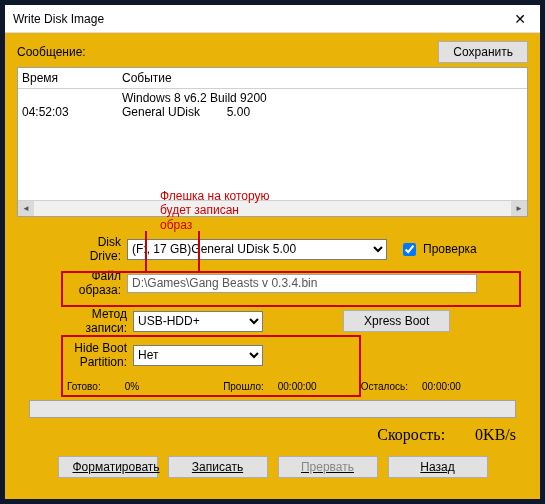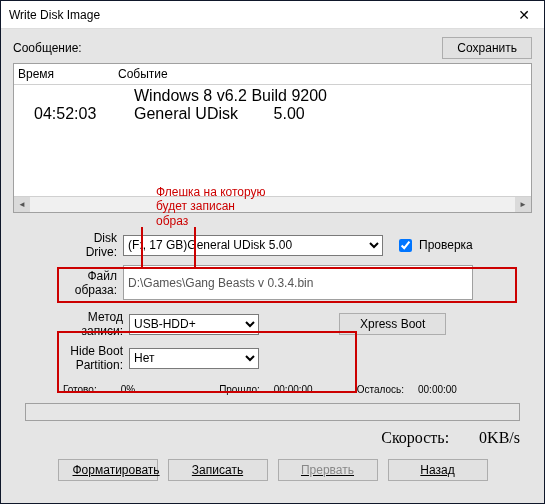--- a/index.html
+++ b/index.html
@@ -6,22 +6,22 @@
   body {
     margin: 0;
     font-family: "Segoe UI", Tahoma, sans-serif;
     font-size: 12px;
     background: #fff;
     color: #000;
   }
   .window {
     width: 545px;
     height: 504px;
-    border: 1px solid #0f172a;
-    background: #e5e5e5;
+    border: 5px solid #0f172a;
+    background: #eab308;
     position: relative;
   }
   .titlebar {
     height: 28px;
     background: #fff;
     display: flex;
     align-items: center;
     justify-content: space-between;
     padding: 0 0 0 8px;
     border-bottom: 1px solid #ddd;
@@ -63,21 +63,21 @@
     position: relative;
   }
   .log-header {
     display: flex;
     border-bottom: 1px solid #d0d0d0;
     padding: 3px 4px;
     font-size: 12px;
   }
   .log-col-time { width: 100px; }
   .log-col-event { flex: 1; }
-  .log-body { padding: 2px 20px; font-size: 16px; }
+  .log-body { padding: 2px 4px; font-size: 12px; }
   .log-row { display: flex; }
   .log-cell-time { width: 100px; }
   .log-cell-event { flex: 1; }
   .scrollbar-h {
     position: absolute;
     bottom: 0; left: 0; right: 0;
     height: 16px;
     background: #f0f0f0;
     border-top: 1px solid #d0d0d0;
     display: flex;
@@ -137,21 +137,21 @@
     height: 21px;
   }
   .disk-select { width: 260px; }
   .method-select { width: 130px; }
   .hide-select { width: 130px; }
   .file-input {
     font-family: inherit;
     font-size: 12px;
     border: 1px solid #a0a0a0;
     background: #fff;
-    height: 35px;
+    height: 19px;
     padding: 0 4px;
     width: 350px;
     color: #555;
   }
   .chk-row { display:flex; align-items:center; gap:4px; margin-left:12px;}
   .chk { width:13px; height:13px; }
   .xpress-btn { margin-left: 30px; padding: 3px 20px; }
   .progress-row {
     display: flex;
     align-items: center;

